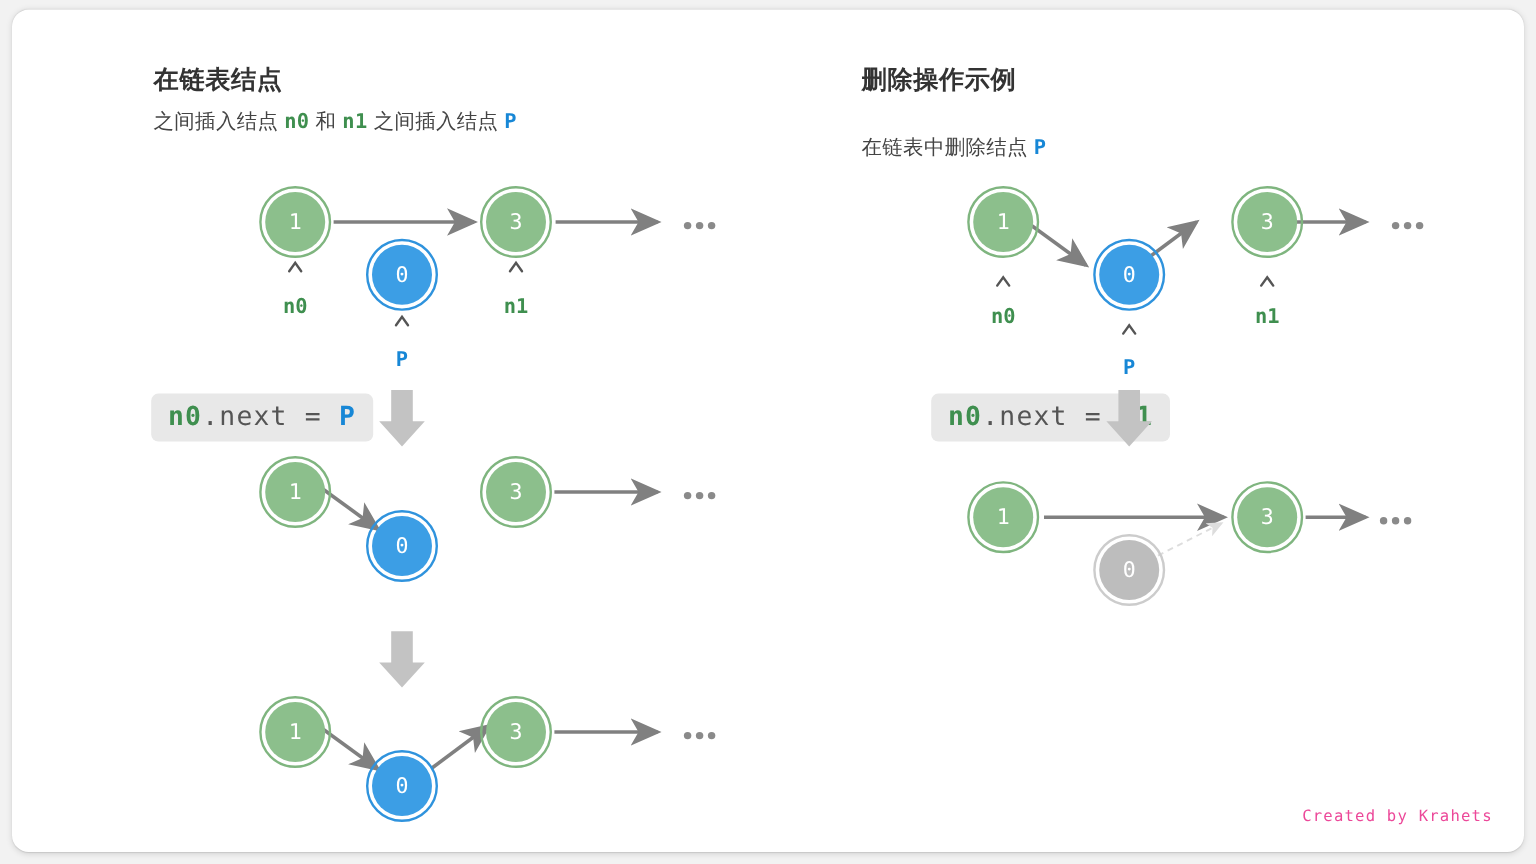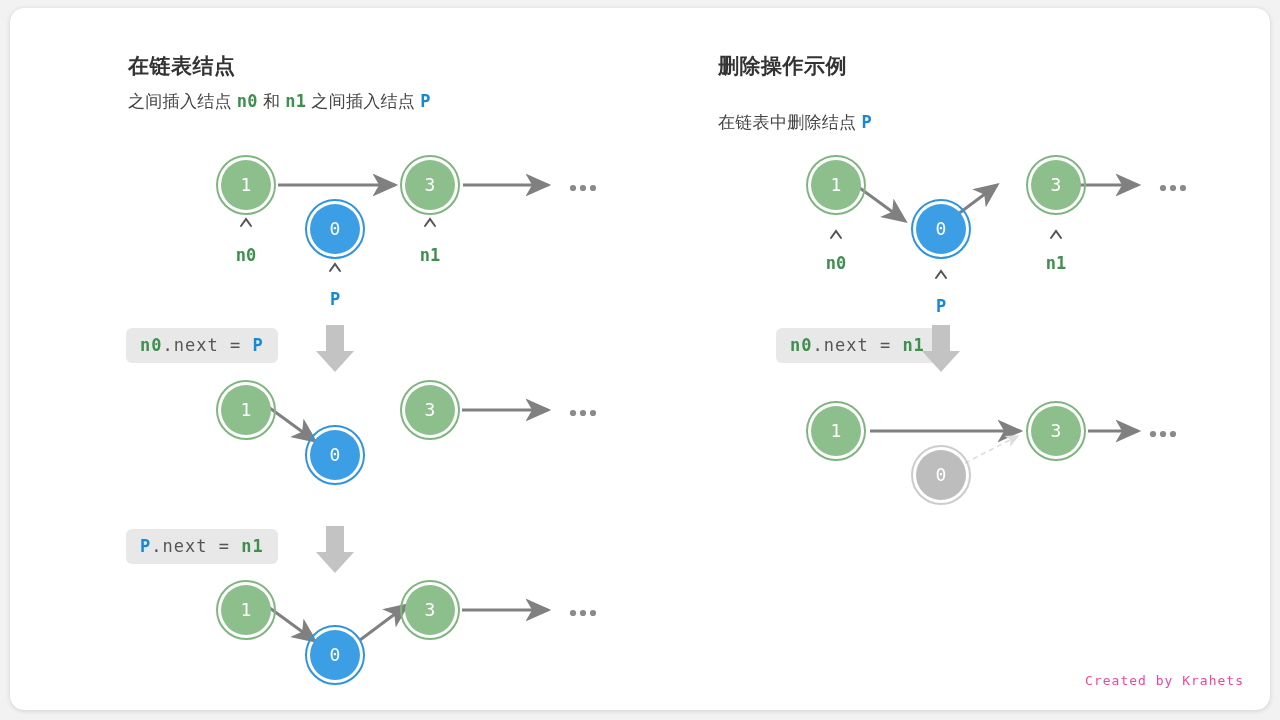--- a/index.html
+++ b/index.html
@@ -40,21 +40,21 @@
   .mono { font-family: "DejaVu Sans Mono", "Liberation Mono", monospace; font-weight: bold; }
   .green-tok { color: #3f8f4f; }
   .blue-tok  { color: #1787d6; }
 
   .code-box {
     position: absolute;
     background: #e8e8e8;
     border-radius: 6px;
     padding: 7px 14px 8px 14px;
     font-family: "DejaVu Sans Mono", "Liberation Mono", monospace;
-    font-size: 17px;
+    font-size: 22px;
     color: #555555;
     white-space: nowrap;
     letter-spacing: 1px;
   }
   .code-box b { font-weight: bold; }
   .code-box .op { color: #555555; font-weight: normal; }
 
   svg.layer {
     position: absolute; left: 0; top: 0;
     width: 100%; height: 100%;
@@ -94,23 +94,20 @@
     <div class="panel-title" style="left:118px; top:44px;">在链表结点</div>
 
     <div class="panel-subtitle" style="left:118px; top:82px;">
       <span>之间插入结点 </span><span class="mono green-tok">n0</span><span> 和 </span><span class="mono green-tok">n1</span><span> 之间插入结点 </span><span class="mono blue-tok">P</span>
     </div>
 
     <div class="code-box" style="left:116px; top:320px;">
       <b class="green-tok">n0</b><span class="op">.next = </span><b class="blue-tok">P</b>
     </div>
 
-    <div class="code-box" style="left:116px; top:521px;">
-      <b class="blue-tok">P</b><span class="op">.next = </span><b class="green-tok">n1</b>
-    </div>
 
     <svg class="layer" viewBox="0 0 600 702">
       <defs>
         <marker id="ah" markerWidth="9" markerHeight="9" refX="7.5" refY="4.5" orient="auto">
           <path d="M0,0.7 L8.6,4.5 L0,8.3 L2.2,4.5 Z" fill="#808080"></path>
         </marker>
         <marker id="ah-dash" markerWidth="9" markerHeight="9" refX="7.5" refY="4.5" orient="auto">
           <path d="M0,0.7 L8.6,4.5 L0,8.3 L2.2,4.5 Z" fill="#dddddd"></path>
         </marker>
       </defs>

